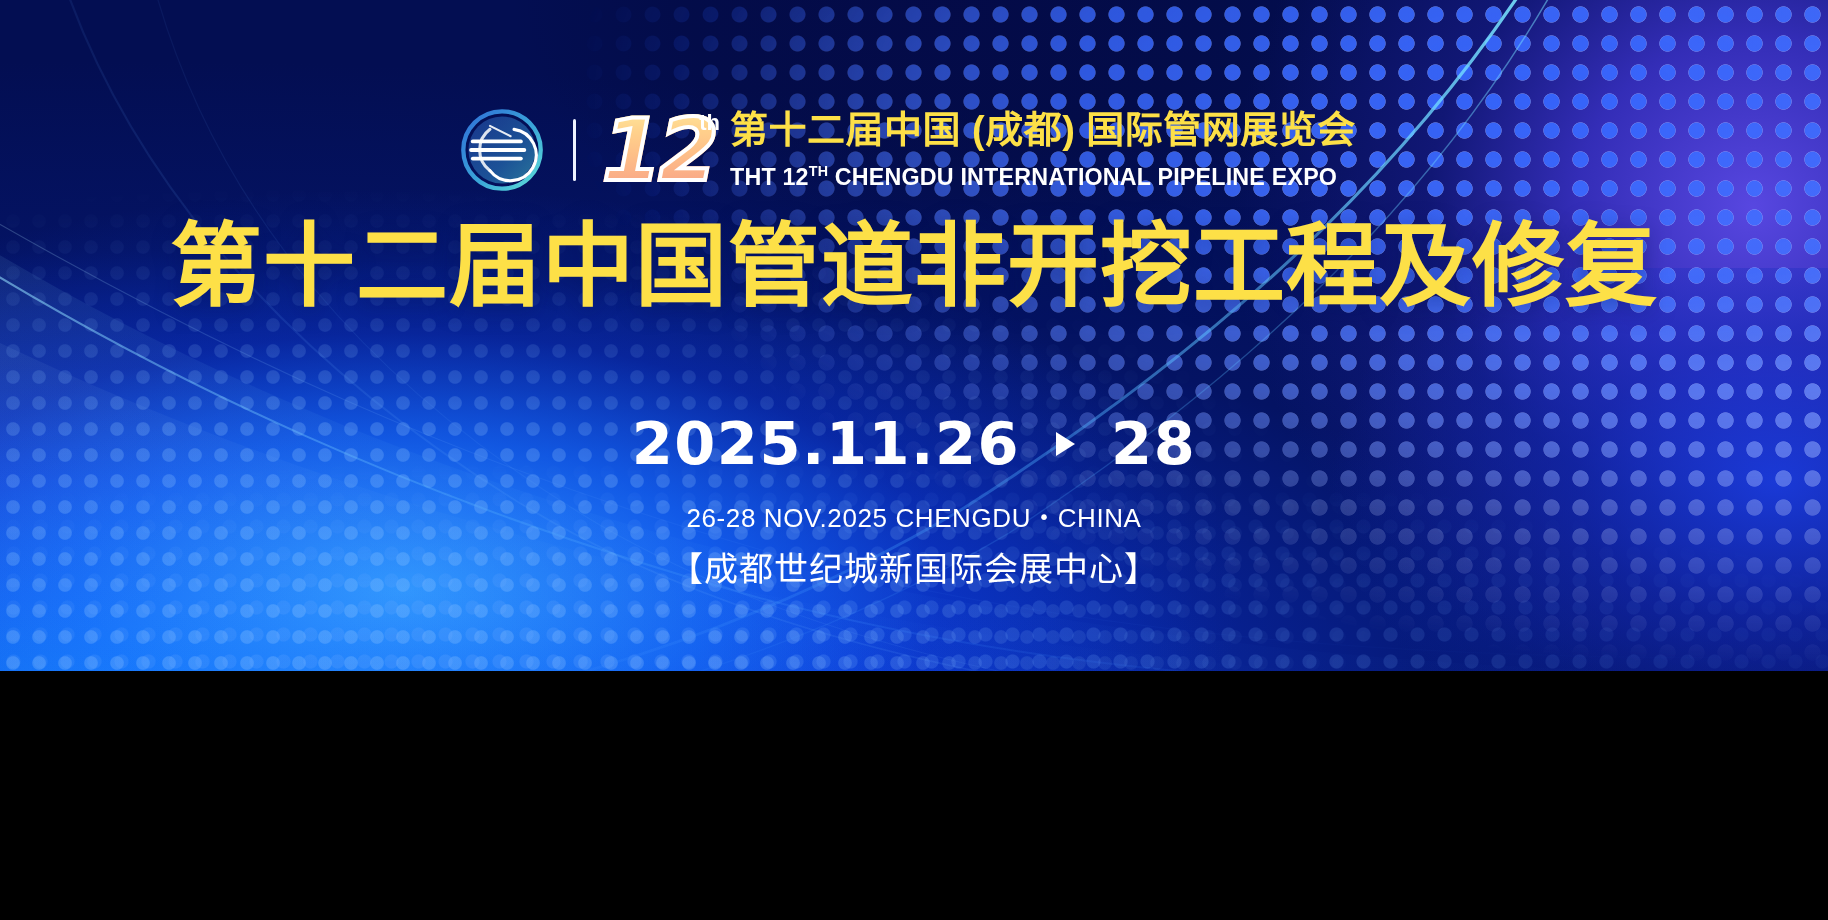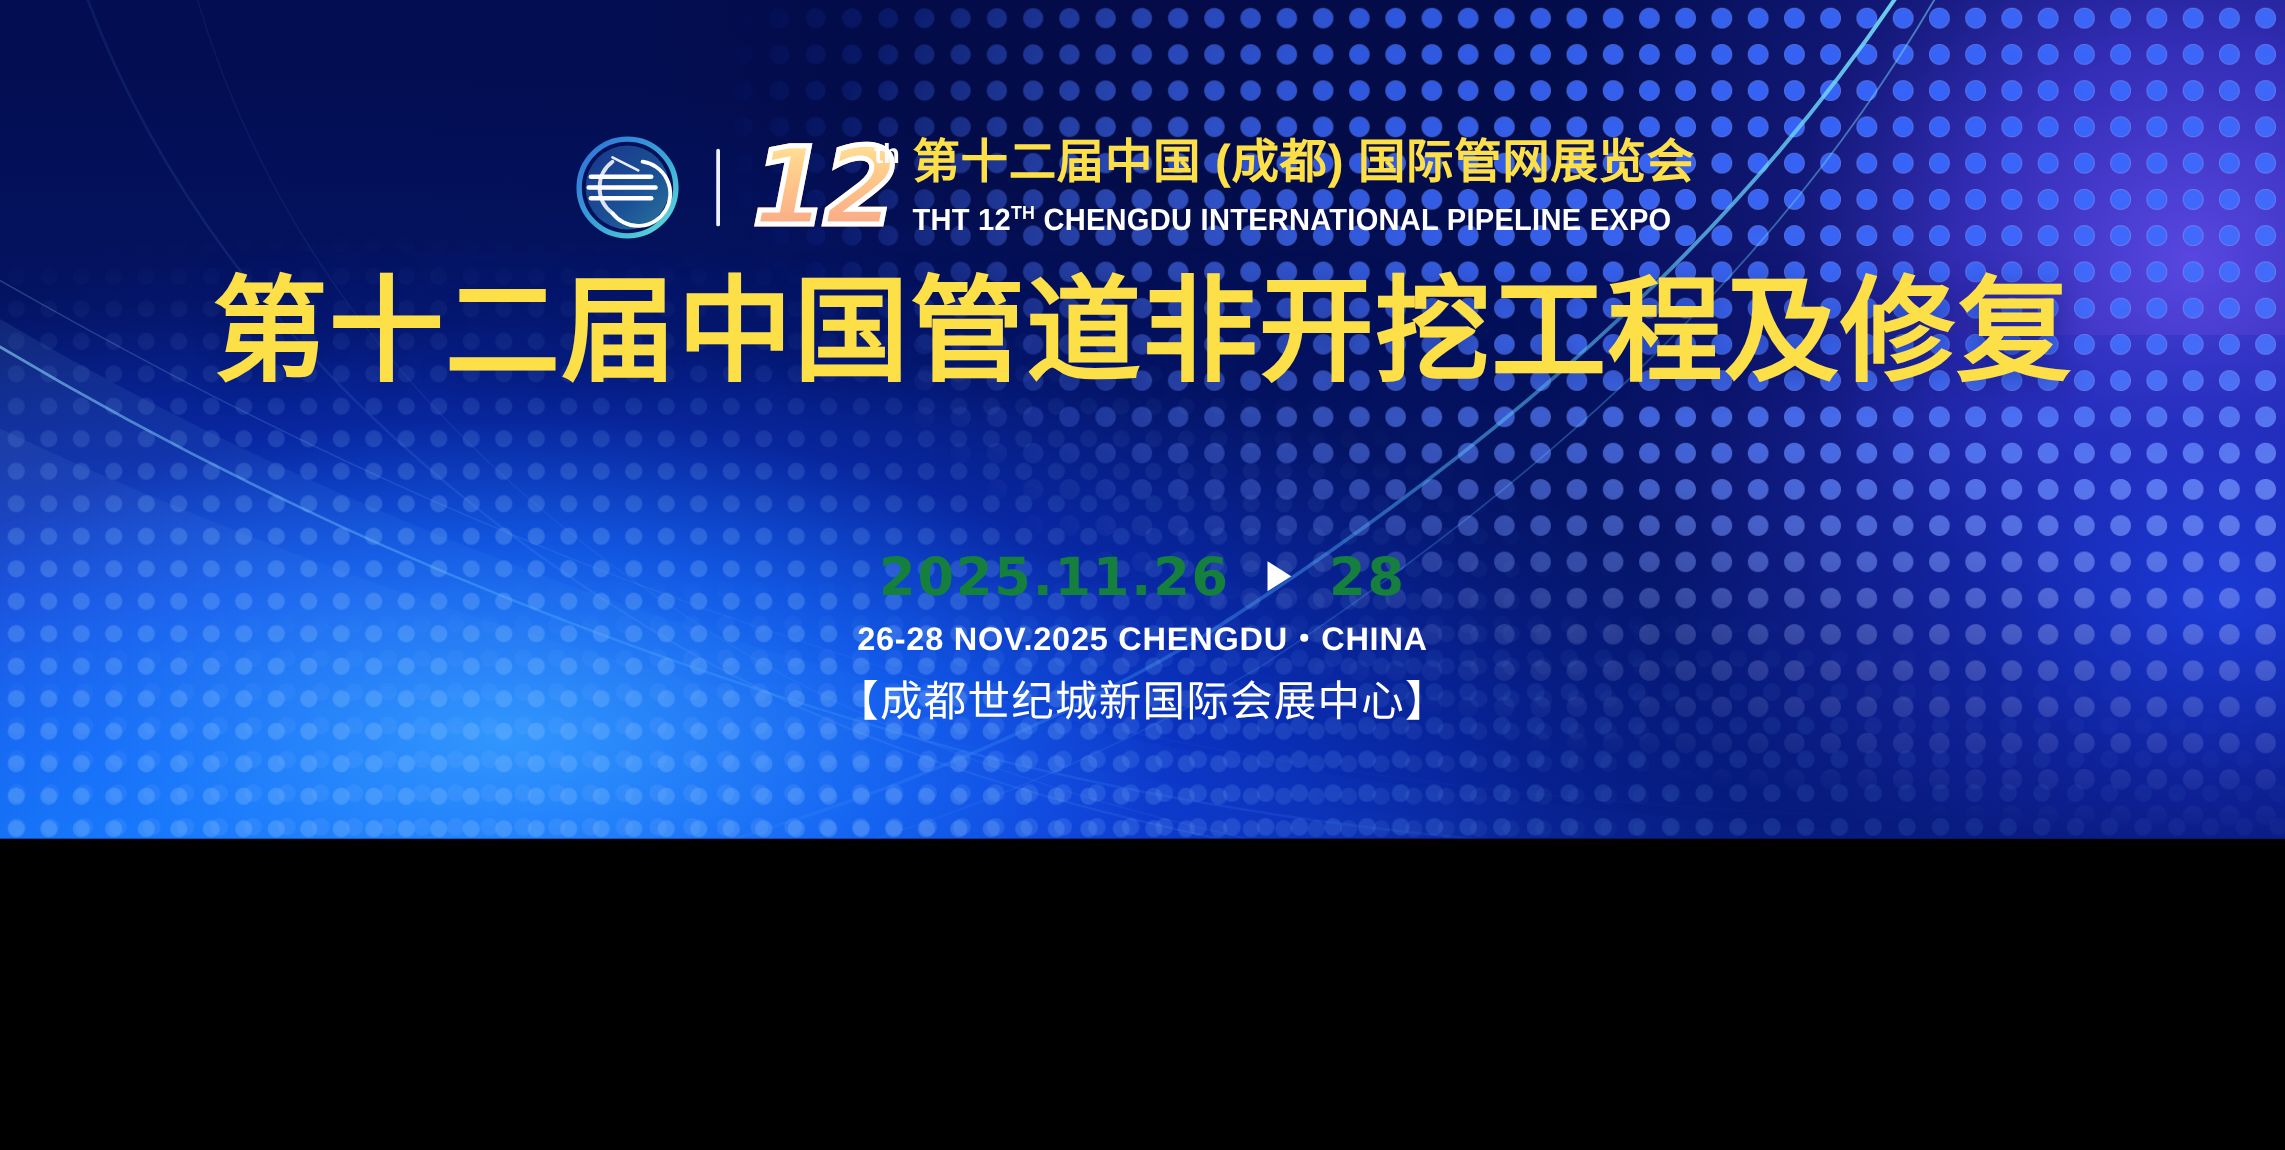--- a/index.html
+++ b/index.html
@@ -196,42 +196,42 @@
     font-size: 92px;
     line-height: 100px;
     letter-spacing: 1px;
     text-shadow: 0 4px 24px rgba(0,18,90,0.45);
     font-family: "Liberation Sans", "DejaVu Sans", sans-serif;
   }
   .title .l2 { display: block; }
 
   
   .date-main {
-    margin-top: 52px;
-    color: #15803d;
-    font-size: 42px;
+    margin-top: 34px;
+    color: #ffffff;
+    font-size: 59px;
     font-weight: 700;
     line-height: 64px;
     letter-spacing: 1.5px;
     font-family: "DejaVu Sans", sans-serif;
   }
   .date-main .tri {
     display: inline-block;
     width: 0; height: 0;
     border-left: 19px solid #ffffff;
     border-top: 12px solid transparent;
     border-bottom: 12px solid transparent;
     margin: 0 14px 7px 14px;
     vertical-align: middle;
   }
   .date-en {
-    margin-top: 1px;
+    margin-top: 26px;
     color: #ffffff;
     font-size: 26px;
-    font-weight: 700;
+    font-weight: 400;
     letter-spacing: 0.6px;
     line-height: 32px;
     font-family: "Liberation Sans", sans-serif;
   }
   .venue {
     margin-top: 16px;
     color: #ffffff;
     font-size: 34px;
     font-weight: 500;
     letter-spacing: 1px;

